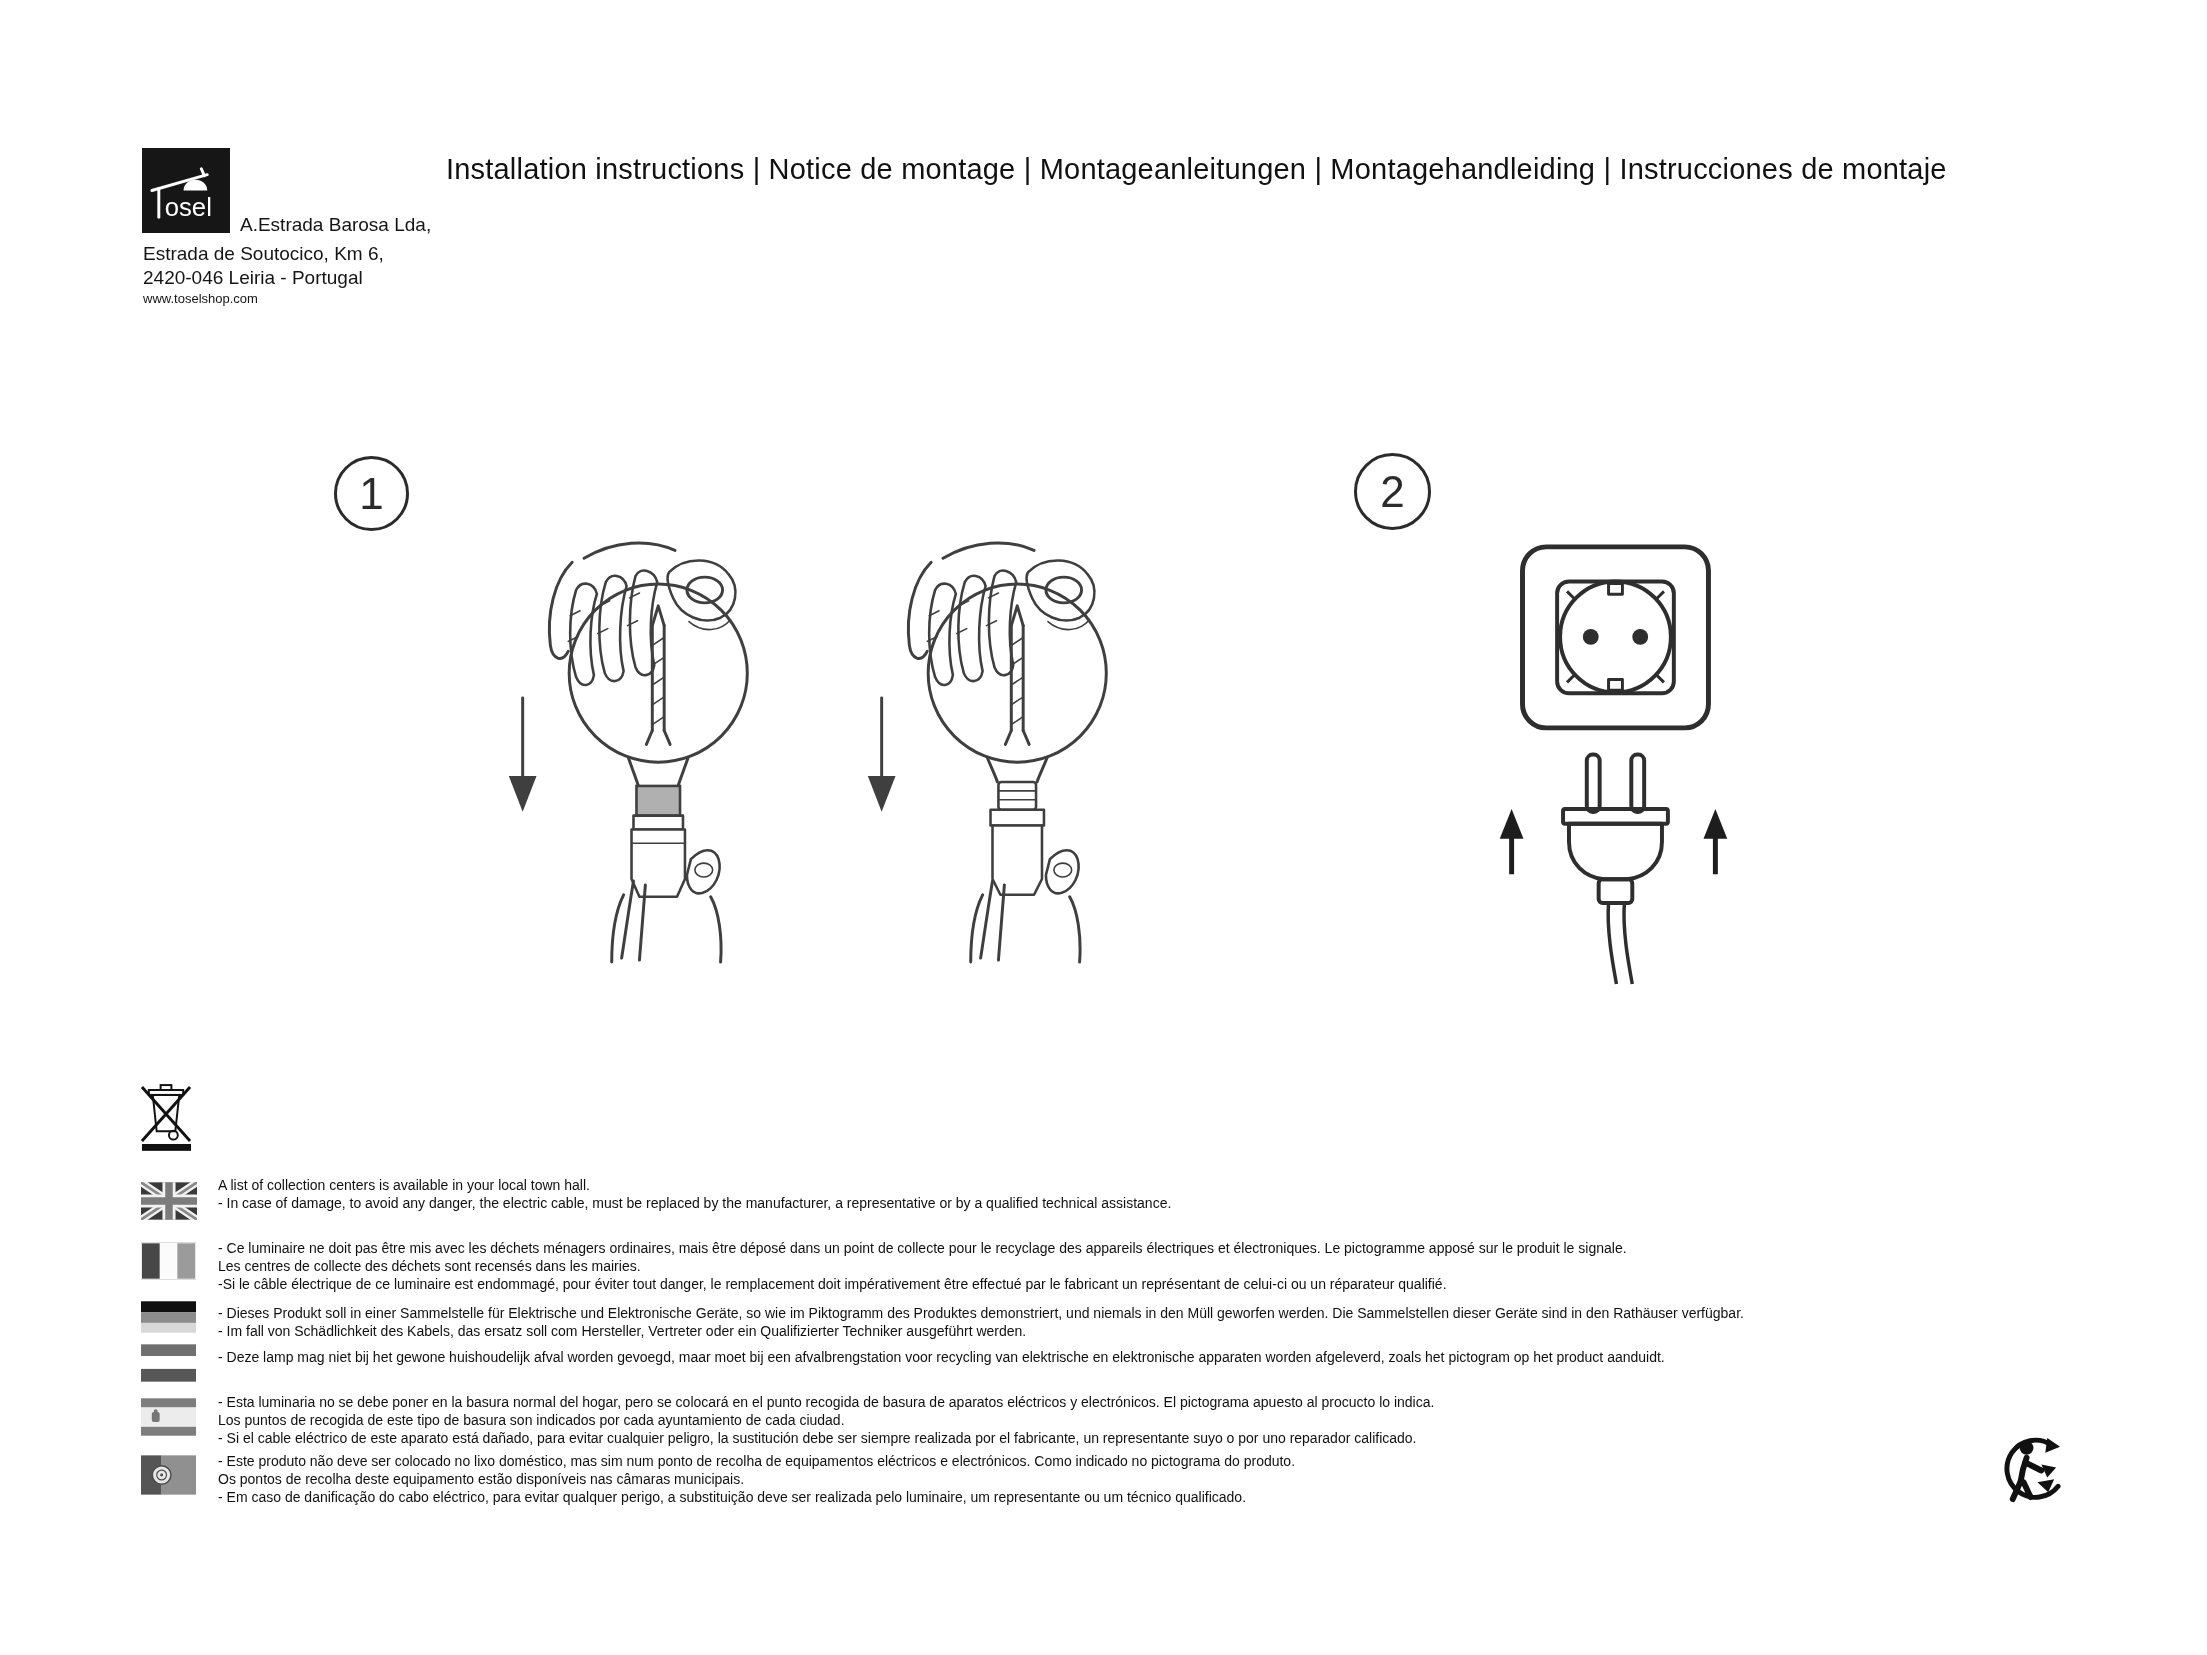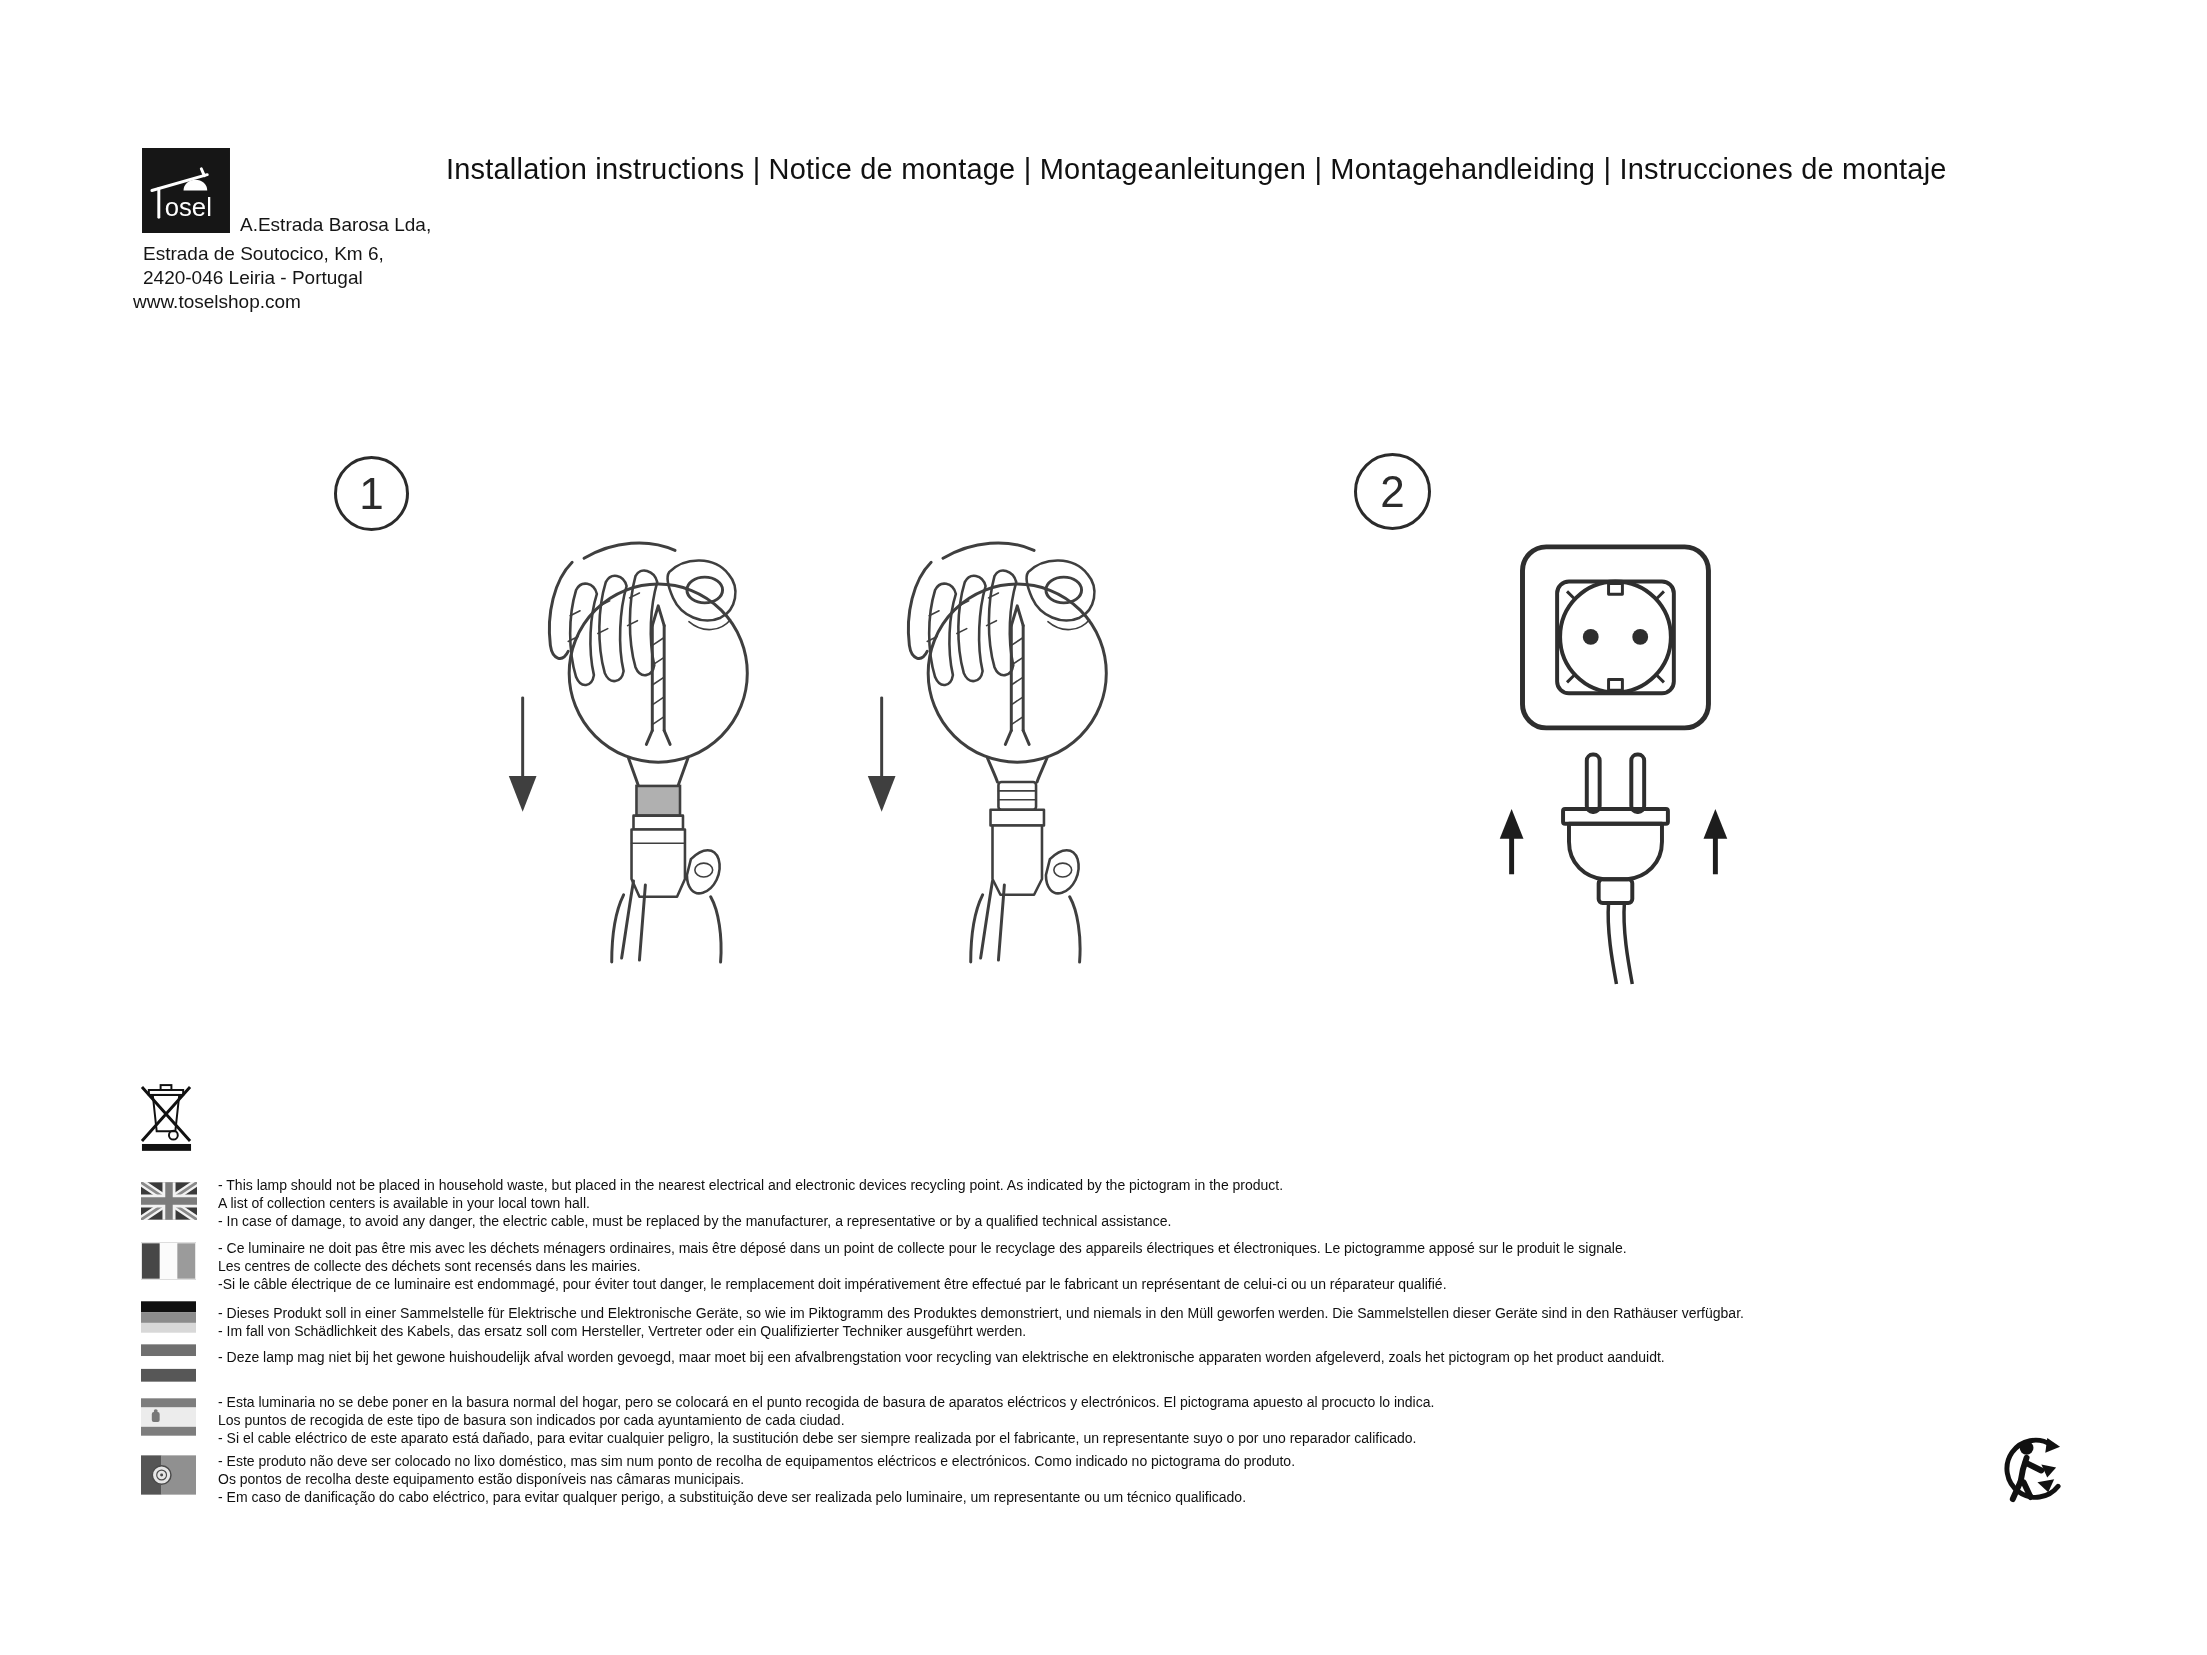--- a/index.html
+++ b/index.html
@@ -7,21 +7,21 @@
     position:relative;width:2208px;height:1655px;background:#ffffff;
     font-family:"Liberation Sans","DejaVu Sans",sans-serif;color:#151515;
     overflow:hidden;
   }
   .abs{position:absolute;}
   
   .logo{left:142px;top:148px;width:88px;height:85px;}
   .company{left:240px;top:214px;font-size:19px;white-space:nowrap;}
   .addr1{left:143px;top:243px;font-size:19px;white-space:nowrap;}
   .addr2{left:143px;top:267px;font-size:19px;white-space:nowrap;}
-  .web{left:133px;top:291px;font-size:19px;white-space:nowrap;}
+  .web{left:143px;top:291px;font-size:13px;white-space:nowrap;}
   .title{left:446px;top:144px;font-size:29px;letter-spacing:0.2px;white-space:nowrap;color:#111;margin-top:9px;}
   
   .badge{width:69px;height:69px;border:3px solid #2b2b2b;border-radius:50%;
     display:flex;align-items:center;justify-content:center;font-size:44px;font-weight:300;color:#2b2b2b;}
   .badge1{left:334px;top:456px;}
   .badge2{left:1354px;top:453px;width:71px;height:71px;}
   
   .ill1{left:485px;top:495px;}
   .ill2{left:844px;top:495px;}
   .socketsvg{left:1440px;top:535px;}
@@ -183,21 +183,20 @@
   </svg>
 
   <svg class="abs flag" style="top:1182px" width="56" height="38" viewBox="0 0 60 40">
     <rect width="60" height="40" fill="#3a3a3a"></rect>
     <path d="M0,0 L60,40 M60,0 L0,40" stroke="#f2f2f2" stroke-width="8"></path>
     <path d="M0,0 L60,40 M60,0 L0,40" stroke="#8a8a8a" stroke-width="3"></path>
     <path d="M30,0 V40 M0,20 H60" stroke="#f2f2f2" stroke-width="14"></path>
     <path d="M30,0 V40 M0,20 H60" stroke="#7c7c7c" stroke-width="8"></path>
   </svg>
   <div class="abs lines" style="top:1176px">
-    <div>- This lamp should not be placed in household waste, but placed in the nearest electrical and electronic devices recycling point. As indicated by the pictogram in the product.</div>
     <div>A list of collection centers is available in your local town hall.</div>
     <div>- In case of damage, to avoid any danger, the electric cable, must be replaced by the manufacturer, a representative or by a qualified technical assistance.</div>
   </div>
 
   <svg class="abs flag" style="top:1242px" width="55" height="38" viewBox="0 0 56 38">
     <rect width="56" height="38" fill="#fbfbfb" stroke="#d6d6d6"></rect>
     <rect x="1" y="1" width="18" height="36" fill="#474747"></rect>
     <rect x="37" y="1" width="18" height="36" fill="#9b9b9b"></rect>
   </svg>
   <div class="abs lines" style="top:1239px">

